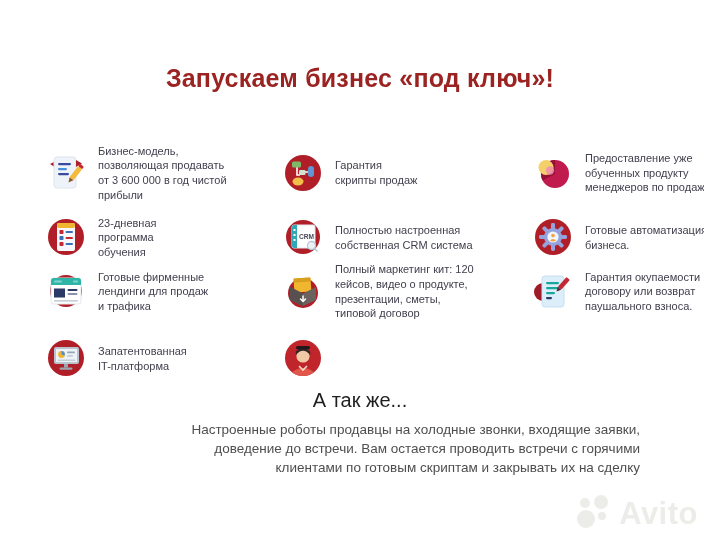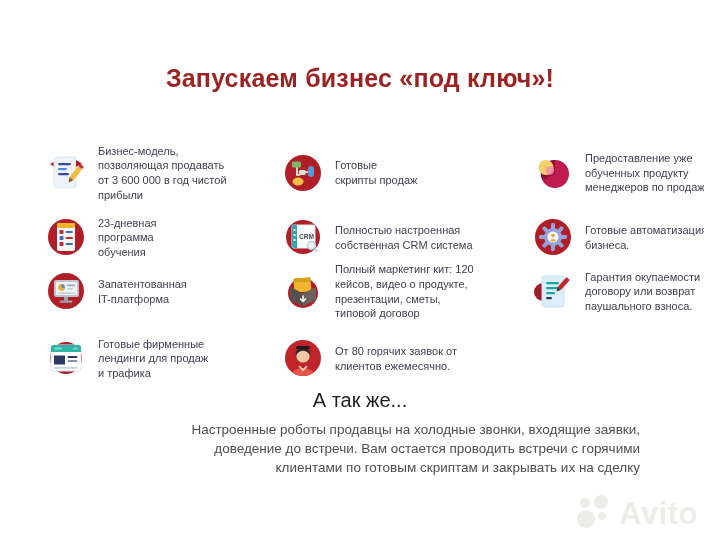--- a/index.html
+++ b/index.html
@@ -93,67 +93,67 @@
         </svg>
       </span>
       <p class="itext">23-дневная
 программа
 обучения</p>
     </div>
 
     <div class="item">
       <span class="icon">
         <svg viewBox="0 0 38 38">
+          <circle cx="19" cy="19" r="16" fill="#b01f28"></circle>
+          <rect x="4" y="6" width="30" height="26" rx="2.5" fill="#ffffff" stroke="#e2e8ee" stroke-width="1"></rect>
+          <path d="M4 8.5 A2.5 2.5 0 0 1 6.5 6 H31.5 A2.5 2.5 0 0 1 34 8.5 V13 H4 Z" fill="#2fb5a8"></path>
+          <rect x="7" y="8.5" width="8" height="2" rx="1" fill="#7fd4cb"></rect>
+          <rect x="26" y="8.5" width="5" height="2" rx="1" fill="#7fd4cb"></rect>
+          <rect x="7" y="16.5" width="11" height="9" fill="#2b3a66"></rect>
+          <rect x="20.5" y="17" width="10" height="2" rx="1" fill="#2b3a66"></rect>
+          <rect x="20.5" y="21" width="10" height="2" rx="1" fill="#8a93a8"></rect>
+          <rect x="7" y="28" width="24" height="1.8" rx="0.9" fill="#c9d2da"></rect>
+        </svg>
+      </span>
+      <p class="itext">Готовые фирменные
+лендинги для продаж
+и трафика</p>
+    </div>
+
+    <div class="item">
+      <span class="icon">
+        <svg viewBox="0 0 38 38">
           <circle cx="19" cy="19" r="18" fill="#b01f28"></circle>
           <rect x="7" y="8" width="25" height="17" rx="2" fill="#b9c4cc"></rect>
           <rect x="9" y="10" width="21" height="13" fill="#eef3f8"></rect>
           <circle cx="14.5" cy="15.5" r="3.4" fill="#f0b62f"></circle>
           <path d="M14.5 15.5 L14.5 12.1 A3.4 3.4 0 0 1 17.7 16.6 Z" fill="#4a90d9"></path>
           <rect x="20" y="12.5" width="8" height="1.8" rx="0.9" fill="#9aa7b0"></rect>
           <rect x="20" y="16" width="6" height="1.8" rx="0.9" fill="#c3ced6"></rect>
           <rect x="10.5" y="20.5" width="18" height="1.5" rx="0.75" fill="#c3ced6"></rect>
           <rect x="17" y="25" width="4" height="3.5" fill="#9aa7b0"></rect>
           <rect x="12.5" y="28.5" width="13" height="2.2" rx="1.1" fill="#9aa7b0"></rect>
         </svg>
       </span>
       <p class="itext">Запатентованная
 IT-платформа</p>
     </div>
 
     <div class="item">
       <span class="icon">
         <svg viewBox="0 0 38 38">
-          <circle cx="19" cy="19" r="16" fill="#b01f28"></circle>
-          <rect x="4" y="6" width="30" height="26" rx="2.5" fill="#ffffff" stroke="#e2e8ee" stroke-width="1"></rect>
-          <path d="M4 8.5 A2.5 2.5 0 0 1 6.5 6 H31.5 A2.5 2.5 0 0 1 34 8.5 V13 H4 Z" fill="#2fb5a8"></path>
-          <rect x="7" y="8.5" width="8" height="2" rx="1" fill="#7fd4cb"></rect>
-          <rect x="26" y="8.5" width="5" height="2" rx="1" fill="#7fd4cb"></rect>
-          <rect x="7" y="16.5" width="11" height="9" fill="#2b3a66"></rect>
-          <rect x="20.5" y="17" width="10" height="2" rx="1" fill="#2b3a66"></rect>
-          <rect x="20.5" y="21" width="10" height="2" rx="1" fill="#8a93a8"></rect>
-          <rect x="7" y="28" width="24" height="1.8" rx="0.9" fill="#c9d2da"></rect>
-        </svg>
-      </span>
-      <p class="itext">Готовые фирменные
-лендинги для продаж
-и трафика</p>
-    </div>
-
-    <div class="item">
-      <span class="icon">
-        <svg viewBox="0 0 38 38">
           <circle cx="19" cy="19" r="18" fill="#b01f28"></circle>
           <path d="M13 13 V21 H16 M19 18 H25 M14 24 V26" stroke="#ffffff" stroke-width="1.6" fill="none"></path>
           <rect x="8" y="7.5" width="9" height="6" rx="1.5" fill="#7cb868"></rect>
           <rect x="24" y="12" width="6" height="11" rx="3" fill="#5e98d4"></rect>
           <rect x="15" y="16" width="6.5" height="5" rx="1.2" fill="#cfe3d2"></rect>
           <ellipse cx="14" cy="27.5" rx="5.5" ry="4" fill="#f2c04a"></ellipse>
         </svg>
       </span>
-      <p class="itext">Готовые
+      <p class="itext">Гарантия
 скрипты продаж</p>
     </div>
 
 
     <div class="item">
       <span class="icon">
         <svg viewBox="0 0 38 38">
           <circle cx="19" cy="19" r="17" fill="#b01f28"></circle>
           <rect x="8" y="7" width="23" height="23" rx="2" fill="#ffffff" stroke="#dfe6ec" stroke-width="1"></rect>
           <path d="M8 9 A2 2 0 0 1 10 7 H13 V30 H10 A2 2 0 0 1 8 28 Z" fill="#2fa8b5"></path>
@@ -197,22 +197,20 @@
           <circle cx="19" cy="19" r="18" fill="#c0252c"></circle>
           <g clip-path="url(#clipAvatar)">
             <path d="M7 34 Q19 24 31 34 V40 H7 Z" fill="#e2574c"></path>
             <path d="M15 27 L19 31 L23 27" stroke="#f6d9c4" stroke-width="1.6" fill="none"></path>
             <circle cx="19" cy="17" r="6.6" fill="#f2c9a5"></circle>
             <path d="M11.8 16 Q19 7.5 26.2 16 L26.2 12.5 Q19 6 11.8 12.5 Z" fill="#33272a"></path>
             <rect x="12" y="7" width="14" height="3.4" rx="1.7" fill="#22181c"></rect>
           </g>
         </svg>
       </span>
-      <p class="itext">От 80 горячих заявок от
-клиентов ежемесячно.</p>
     </div>
 
     <div class="item">
       <span class="icon">
         <svg viewBox="0 0 38 38">
           <circle cx="21" cy="20" r="14" fill="#c01a4e"></circle>
           <path d="M21 6 A14 14 0 0 0 8.5 26.5 L21 20 Z" fill="#951034"></path>
           <circle cx="12" cy="13.5" r="7.5" fill="#f4d06a"></circle>
           <circle cx="16" cy="16.5" r="4.2" fill="#ef8fae" opacity="0.85"></circle>
         </svg>

